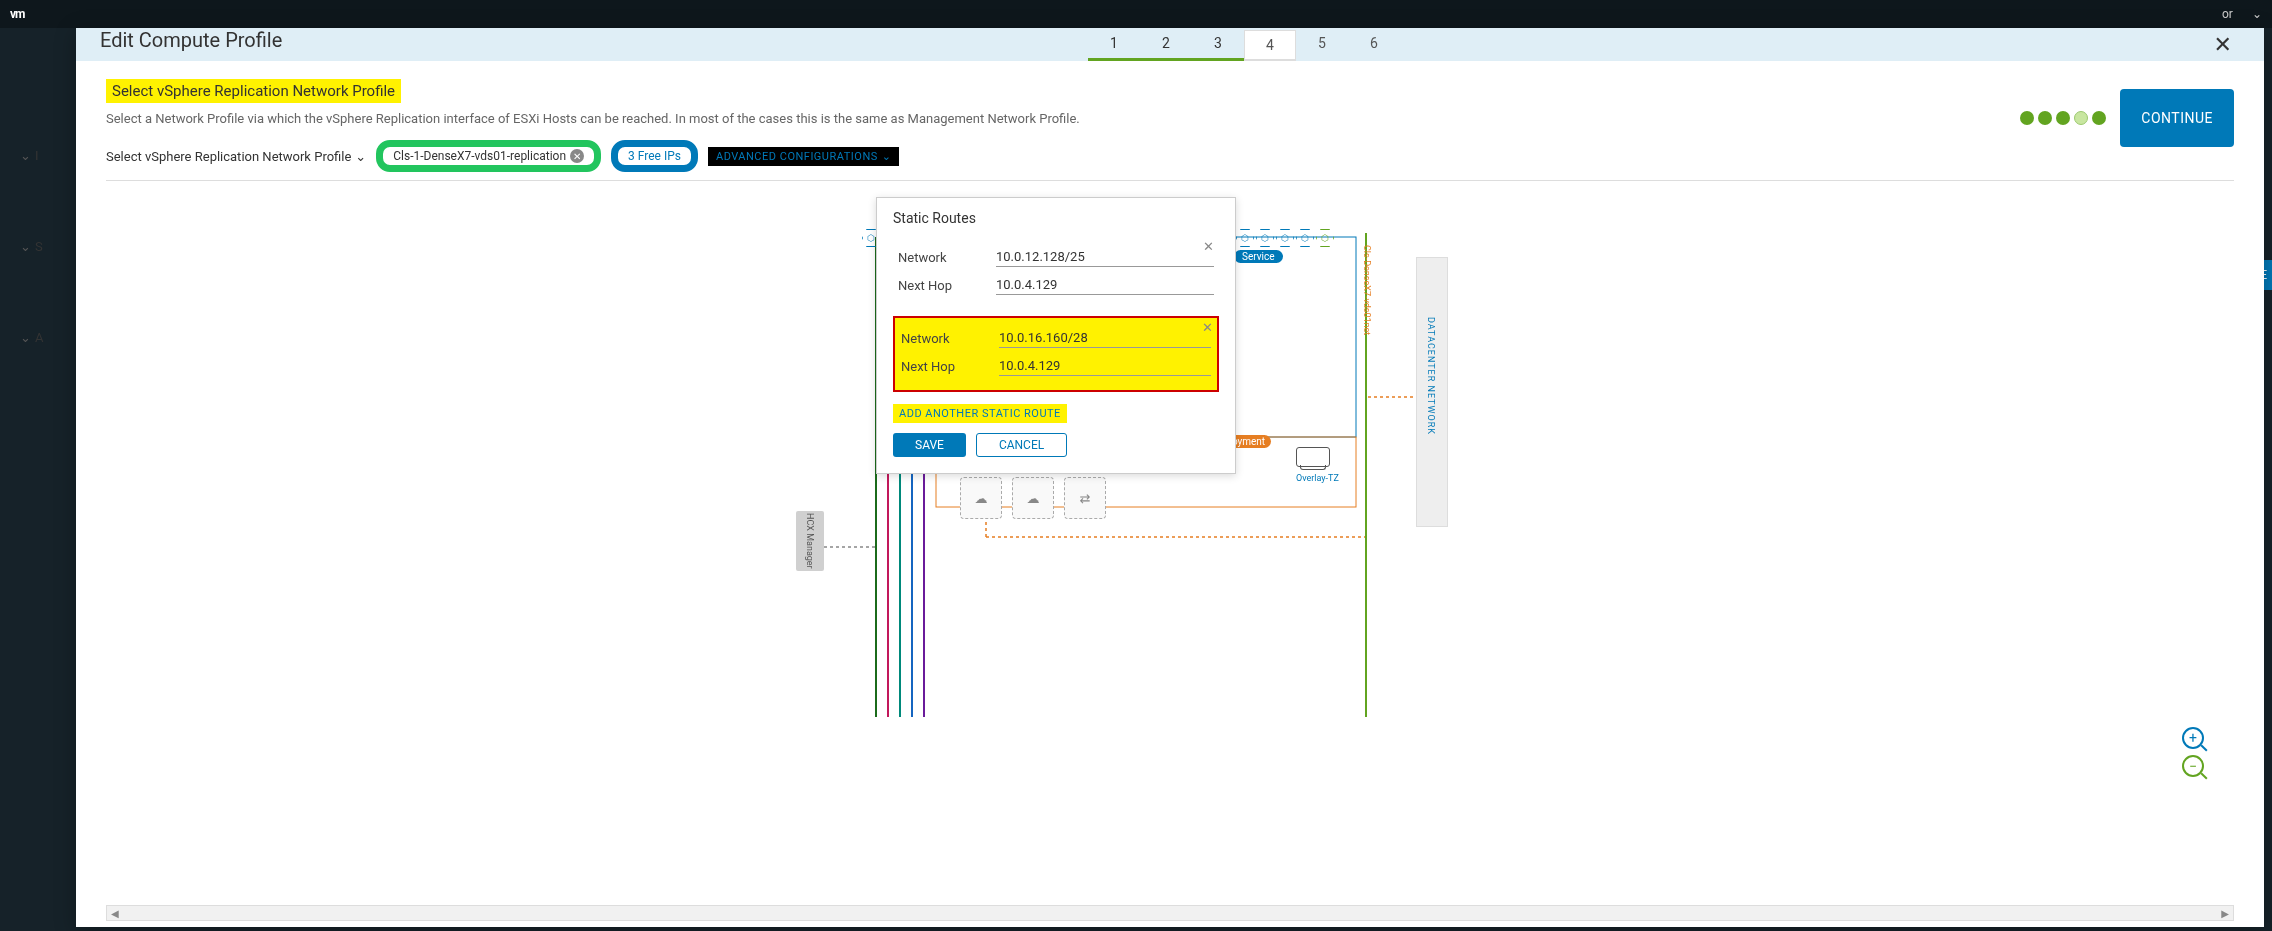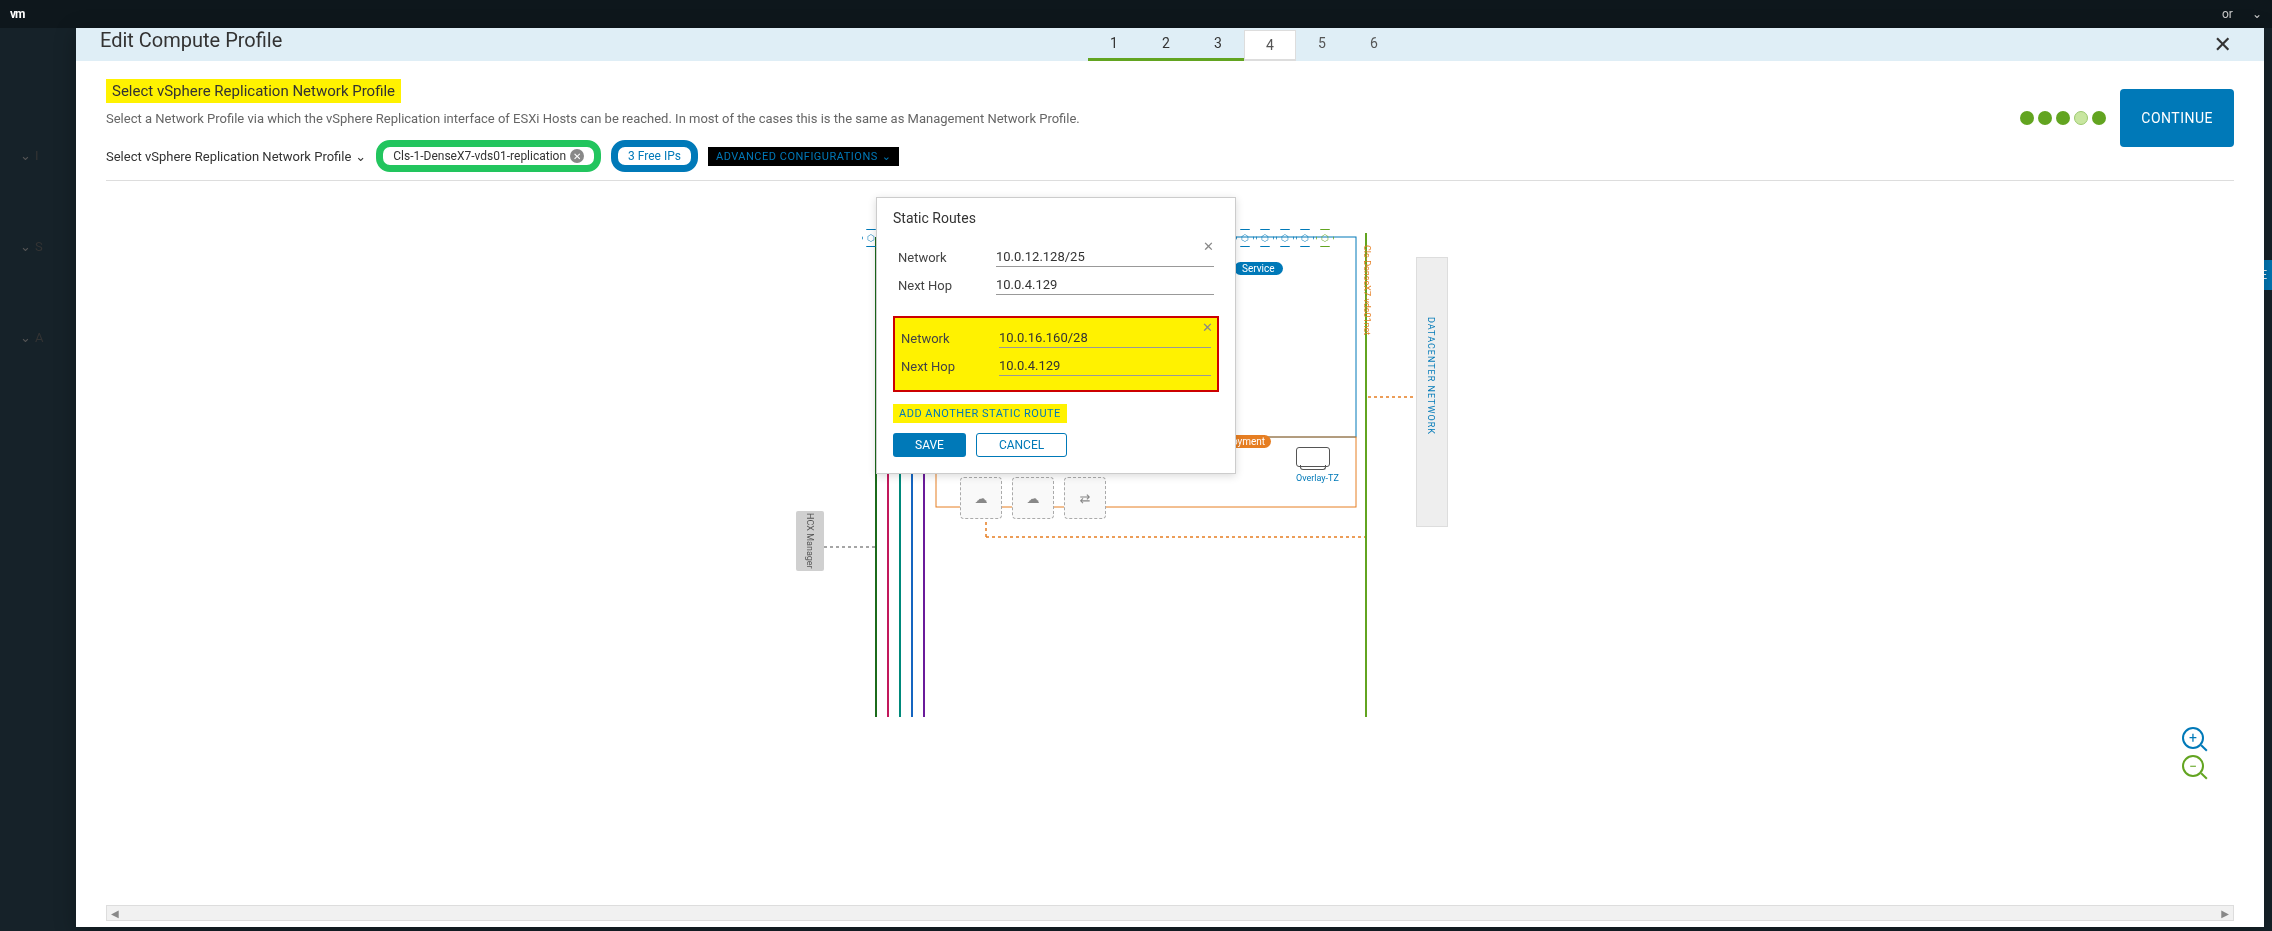--- a/index.html
+++ b/index.html
@@ -205,21 +205,21 @@
         <span class="hex">⬡</span>
         <span class="hex">⬡</span>
         <span class="hex">⬡</span>
         <span class="hex green">⬡</span>
       </div>
       <div style="position:absolute; left:756px; top:32px;" class="hex-row">
         <span class="hex">⬡</span>
         <span class="hex">⬡</span>
       </div>
 
-      <div style="position:absolute; left:1128px; top:63px;"><span class="svc-badge">Service</span></div>
+      <div style="position:absolute; left:1128px; top:51px;"><span class="svc-badge">Service</span></div>
       <div style="position:absolute; left:1100px; top:236px;"><span class="dep-badge">Deployment</span></div>
 
       <div style="position:absolute; left:1190px; top:250px; text-align:center;">
         <div class="router-box"></div>
         <div style="font-size:9px; color:#0079b8; margin-top:6px;">Overlay-TZ</div>
       </div>
 
       <div style="position:absolute; left:854px; top:280px; display:flex; gap:10px;">
         <span class="ic-box">☁</span>
         <span class="ic-box">☁</span>

